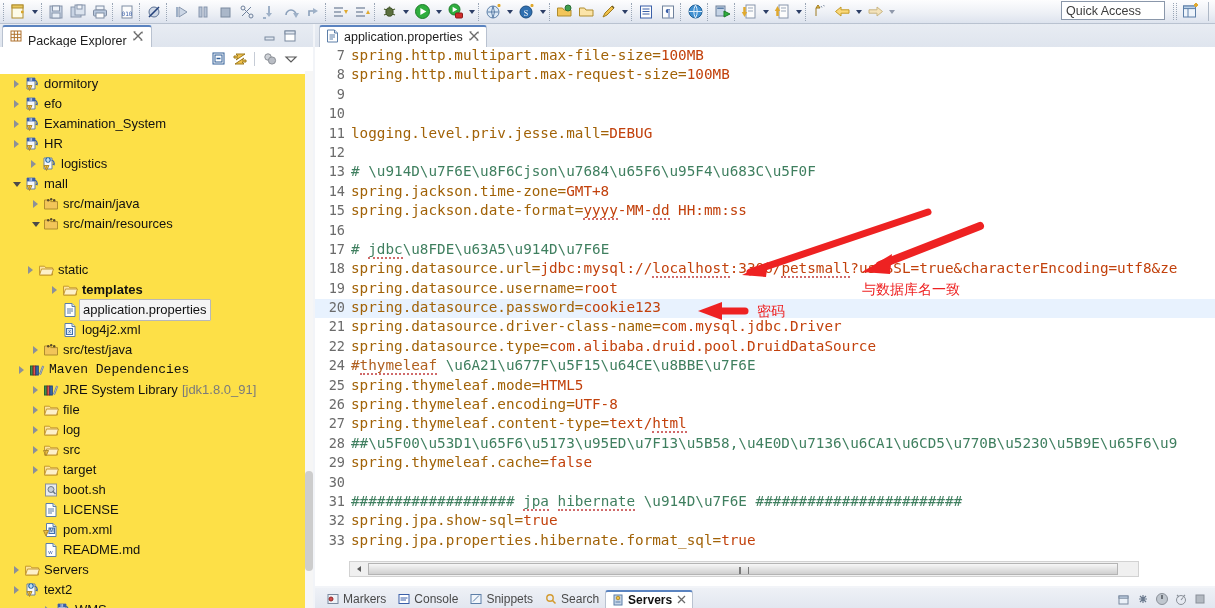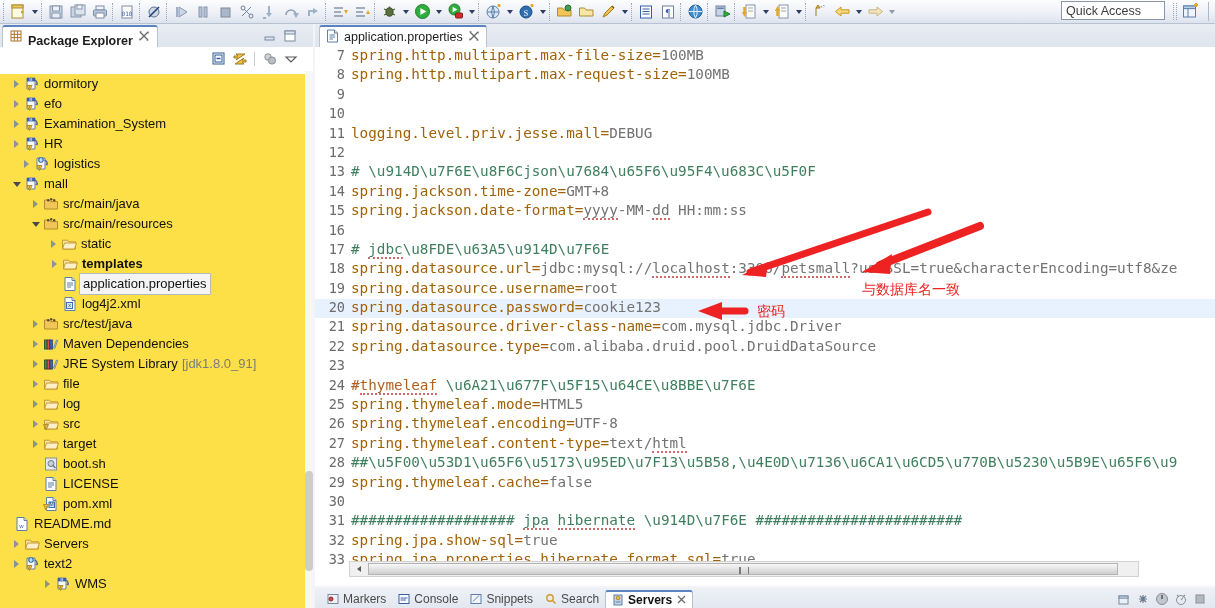--- a/index.html
+++ b/index.html
@@ -92,21 +92,21 @@
     display: flex; align-items: center;
     padding: 0 8px 0 6px;
     background: #ffffff;
     border-top: 2px solid #5a83c0;
     border-left: 1px solid #b9c2d0;
     border-right: 1px solid #b9c2d0;
     border-top-left-radius: 3px; border-top-right-radius: 3px;
     font-size: 12.5px;
     color: #1d1d1d;
   }
-  #pe-tab .label { margin: 8px 6px 0 5px; font-weight: bold; }
+  #pe-tab .label { margin: 8px 6px 0 5px; }
   #pe-min, #pe-max {
     position: absolute; top: 5px;
     width: 14px; height: 14px;
   }
   #pe-min { right: 36px; }
   #pe-max { right: 16px; }
   #pe-toolbar {
     position: absolute; left: 0; top: 23px;
     width: 313px; height: 23px;
     background: #ffffff;
@@ -218,21 +218,21 @@
   .lnum {
     display: inline-block;
     width: 36px;
     text-align: right;
     color: #6b6b6b;
     font-size: 13.6px;
     padding-right: 6px;
   }
   .ctext { display: inline; }
   .k { color: #a16207; }
-  .v { color: #737373; }
+  .v { color: #c2410c; }
   .cm { color: #3f7f5f; }
   .hash { color: #b06020; }
   .sq {
     border-bottom: 2px dotted #d06a6a;
   }
   #ed-hscroll {
     position: absolute; left: 34px; bottom: 9px;
     width: 790px; height: 16px;
     background: #f0f0f0;
     border: 1px solid #d2d2d2;
@@ -688,21 +688,21 @@
               <rect x="3" y="2" width="8" height="3.4" fill="#3a5fa8"></rect>
               <text x="7" y="5" font-size="3.4" text-anchor="middle" fill="#ffffff" font-family="sans-serif">M</text>
               <path d="M10.5 4 q3 1 2.5 4" stroke="#3a5fa8" fill="none" stroke-width="1.2"></path>
               <polygon points="13.8,7 11.2,8.4 13.6,9.4" fill="#3a5fa8"></polygon>
               <polygon points="3,9.5 8,9.5 5.5,14.5" fill="#f2c145" stroke="#b08d2e"></polygon>
               <text x="5.5" y="13.8" font-size="4.5" text-anchor="middle" fill="#7a5c12" font-family="sans-serif">!</text>
             </svg>
           </span>
           <span class="tlabel-wrap"><span class="tlabel">HR</span></span>
         </div>
-        <div class="trow" style="padding-left: 20px;">
+        <div class="trow" style="padding-left: 3px; margin-left: 24px;">
           <span class="twist closed"></span>
           <span class="ticon">
             <svg width="16" height="16" viewBox="0 0 16 16">
               <path d="M3 2 h8 v11 h-8 z" fill="#f5f8fc" stroke="#6f819c"></path>
               <circle cx="7" cy="4" r="2.4" fill="#3f8fd0" stroke="#1f5f96"></circle>
               <path d="M4.7 4 h4.6 M7 1.7 q1.3 2.3 0 4.6 q-1.3 -2.3 0 -4.6" stroke="#dfeefb" fill="none" stroke-width="0.7"></path>
               <path d="M10.5 4 q3 1 2.5 4" stroke="#3a5fa8" fill="none" stroke-width="1.2"></path>
               <polygon points="13.8,7 11.2,8.4 13.6,9.4" fill="#3a5fa8"></polygon>
               <polygon points="3,9.5 8,9.5 5.5,14.5" fill="#f2c145" stroke="#b08d2e"></polygon>
               <text x="5.5" y="13.8" font-size="4.5" text-anchor="middle" fill="#7a5c12" font-family="sans-serif">!</text>
@@ -742,21 +742,21 @@
           <span class="ticon">
             <svg width="16" height="16" viewBox="0 0 16 16">
               <path d="M1.5 13 V4 h5 l1.3 1.6 h6.7 V13 z" fill="#f2c559" stroke="#b08d2e"></path>
               <circle cx="5.2" cy="4.2" r="1.2" fill="#5b4b2a"></circle>
               <circle cx="8.2" cy="3.2" r="1.2" fill="#5b4b2a"></circle>
               <circle cx="11.2" cy="4.2" r="1.2" fill="#5b4b2a"></circle>
             </svg>
           </span>
           <span class="tlabel-wrap"><span class="tlabel">src/main/resources</span></span>
         </div>
-        <div class="trow" style="padding-left: 47px;">
+        <div class="trow" style="padding-left: 24px; margin-top: 26px;">
           <span class="twist closed"></span>
           <span class="ticon">
             <svg width="16" height="16" viewBox="0 0 16 16">
               <path d="M1.5 13 V4.2 h5 l1.3 1.6 h6.7 V13 z" fill="#fbe3a1" stroke="#c69a2e"></path>
               <path d="M1.5 13 L3.5 7 h12 L13.5 13 z" fill="#fdf0c9" stroke="#c69a2e"></path>
             </svg>
           </span>
           <span class="tlabel-wrap"><span class="tlabel">static</span></span>
         </div>
         <div class="trow" style="padding-left: 48px; font-weight: bold;">
@@ -799,21 +799,21 @@
           <span class="ticon">
             <svg width="16" height="16" viewBox="0 0 16 16">
               <path d="M1.5 13 V4 h5 l1.3 1.6 h6.7 V13 z" fill="#f2c559" stroke="#b08d2e"></path>
               <circle cx="5.2" cy="4.2" r="1.2" fill="#5b4b2a"></circle>
               <circle cx="8.2" cy="3.2" r="1.2" fill="#5b4b2a"></circle>
               <circle cx="11.2" cy="4.2" r="1.2" fill="#5b4b2a"></circle>
             </svg>
           </span>
           <span class="tlabel-wrap"><span class="tlabel">src/test/java</span></span>
         </div>
-        <div class="trow" style="padding-left: 29px;">
+        <div class="trow" style="padding-left: 15px; font-family: Liberation Mono, monospace;">
           <span class="twist closed"></span>
           <span class="ticon">
             <svg width="16" height="16" viewBox="0 0 16 16">
               <rect x="1.5" y="4" width="2.4" height="9" fill="#3f8f4e" stroke="#256234"></rect>
               <rect x="4.2" y="4" width="2.4" height="9" fill="#e05252" stroke="#8e2525"></rect>
               <rect x="6.9" y="4" width="2.4" height="9" fill="#3f6fae" stroke="#1f4478"></rect>
               <path d="M10.5 12 l3 -8 l1.2 .5 l-3 8 z" fill="#cfd6e0" stroke="#7b8a9f"></path>
             </svg>
           </span>
           <span class="tlabel-wrap"><span class="tlabel">Maven Dependencies</span></span>
@@ -903,21 +903,21 @@
               <path d="M3.5 1.5 h6.5 l3 3 V14.5 h-9.5 z" fill="#ffffff" stroke="#5d7fa8"></path>
               <path d="M10 1.5 v3 h3" fill="#d9e5f2" stroke="#5d7fa8"></path>
               <rect x="6" y="6" width="5.5" height="5.5" fill="#cfe0f2" stroke="#3f6fae"></rect>
               <text x="8.7" y="10.4" font-size="5" text-anchor="middle" fill="#1f4d86" font-family="sans-serif">M</text>
               <polygon points="0.5,8.5 5.5,8.5 3,14" fill="#f2c145" stroke="#b08d2e"></polygon>
               <text x="3" y="13.3" font-size="4.3" text-anchor="middle" fill="#7a5c12" font-family="sans-serif">!</text>
             </svg>
           </span>
           <span class="tlabel-wrap"><span class="tlabel">pom.xml</span></span>
         </div>
-        <div class="trow" style="">
+        <div class="trow" style="padding-left: 29px;">
           <span class="twist"></span>
           <span class="ticon">
             <svg width="16" height="16" viewBox="0 0 16 16">
               <path d="M3 1.5 h7 l3 3 V14.5 h-10 z" fill="#ffffff" stroke="#5d7fa8"></path>
               <path d="M10 1.5 v3 h3" fill="#d9e5f2" stroke="#5d7fa8"></path>
               <text x="7.5" y="11.6" font-size="6" text-anchor="middle" fill="#3a5fa8" font-family="sans-serif">w</text>
             </svg>
           </span>
           <span class="tlabel-wrap"><span class="tlabel">README.md</span></span>
         </div>
@@ -1000,21 +1000,20 @@
         <div class="cline"><span class="lnum">13</span><span class="ctext cm"># \u914D\u7F6E\u8F6Cjson\u7684\u65F6\u95F4\u683C\u5F0F</span></div>
         <div class="cline"><span class="lnum">14</span><span class="ctext k">spring.jackson.time-zone=</span><span class="ctext v">GMT+8</span></div>
         <div class="cline"><span class="lnum">15</span><span class="ctext k">spring.jackson.date-format=</span><span class="ctext v sq">yyyy</span><span class="ctext v">-MM-</span><span class="ctext v sq">dd</span><span class="ctext v"> HH:mm:ss</span></div>
         <div class="cline"><span class="lnum">16</span></div>
         <div class="cline"><span class="lnum">17</span><span class="ctext cm"># </span><span class="ctext cm sq">jdbc</span><span class="ctext cm">\u8FDE\u63A5\u914D\u7F6E</span></div>
         <div class="cline"><span class="lnum">18</span><span class="ctext k">spring.datasource.url=</span><span class="ctext v">jdbc:mysql://</span><span class="ctext v sq">localhost</span><span class="ctext v">:3306/</span><span class="ctext v sq">petsmall</span><span class="ctext v">?useSSL=true&amp;characterEncoding=utf8&amp;ze</span></div>
         <div class="cline"><span class="lnum">19</span><span class="ctext k">spring.datasource.username=</span><span class="ctext v">root</span></div>
         <div class="cline current"><span class="lnum">20</span><span class="ctext k">spring.datasource.password=</span><span class="ctext v">cookie123</span></div>
         <div class="cline"><span class="lnum">21</span><span class="ctext k">spring.datasource.driver-class-name=</span><span class="ctext v">com.mysql.jdbc.Driver</span></div>
         <div class="cline"><span class="lnum">22</span><span class="ctext k">spring.datasource.type=</span><span class="ctext v">com.alibaba.druid.pool.DruidDataSource</span></div>
-        <div class="cline"><span class="lnum">23</span></div>
         <div class="cline"><span class="lnum">24</span><span class="ctext hash">#</span><span class="ctext hash sq">thymeleaf</span><span class="ctext cm"> \u6A21\u677F\u5F15\u64CE\u8BBE\u7F6E</span></div>
         <div class="cline"><span class="lnum">25</span><span class="ctext k">spring.thymeleaf.mode=</span><span class="ctext v">HTML5</span></div>
         <div class="cline"><span class="lnum">26</span><span class="ctext k">spring.thymeleaf.encoding=</span><span class="ctext v">UTF-8</span></div>
         <div class="cline"><span class="lnum">27</span><span class="ctext k">spring.thymeleaf.content-type=</span><span class="ctext v">text/</span><span class="ctext v sq">html</span></div>
         <div class="cline"><span class="lnum">28</span><span class="ctext cm">##\u5F00\u53D1\u65F6\u5173\u95ED\u7F13\u5B58,\u4E0D\u7136\u6CA1\u6CD5\u770B\u5230\u5B9E\u65F6\u9</span></div>
         <div class="cline"><span class="lnum">29</span><span class="ctext k">spring.thymeleaf.cache=</span><span class="ctext v">false</span></div>
         <div class="cline"><span class="lnum">30</span></div>
         <div class="cline"><span class="lnum">31</span><span class="ctext cm">################### </span><span class="ctext cm sq">jpa</span><span class="ctext cm"> </span><span class="ctext cm sq">hibernate</span><span class="ctext cm"> \u914D\u7F6E ########################</span></div>
         <div class="cline"><span class="lnum">32</span><span class="ctext k">spring.jpa.show-sql=</span><span class="ctext v">true</span></div>
         <div class="cline"><span class="lnum">33</span><span class="ctext k">spring.jpa.properties.hibernate.format_sql=</span><span class="ctext v">true</span></div>

